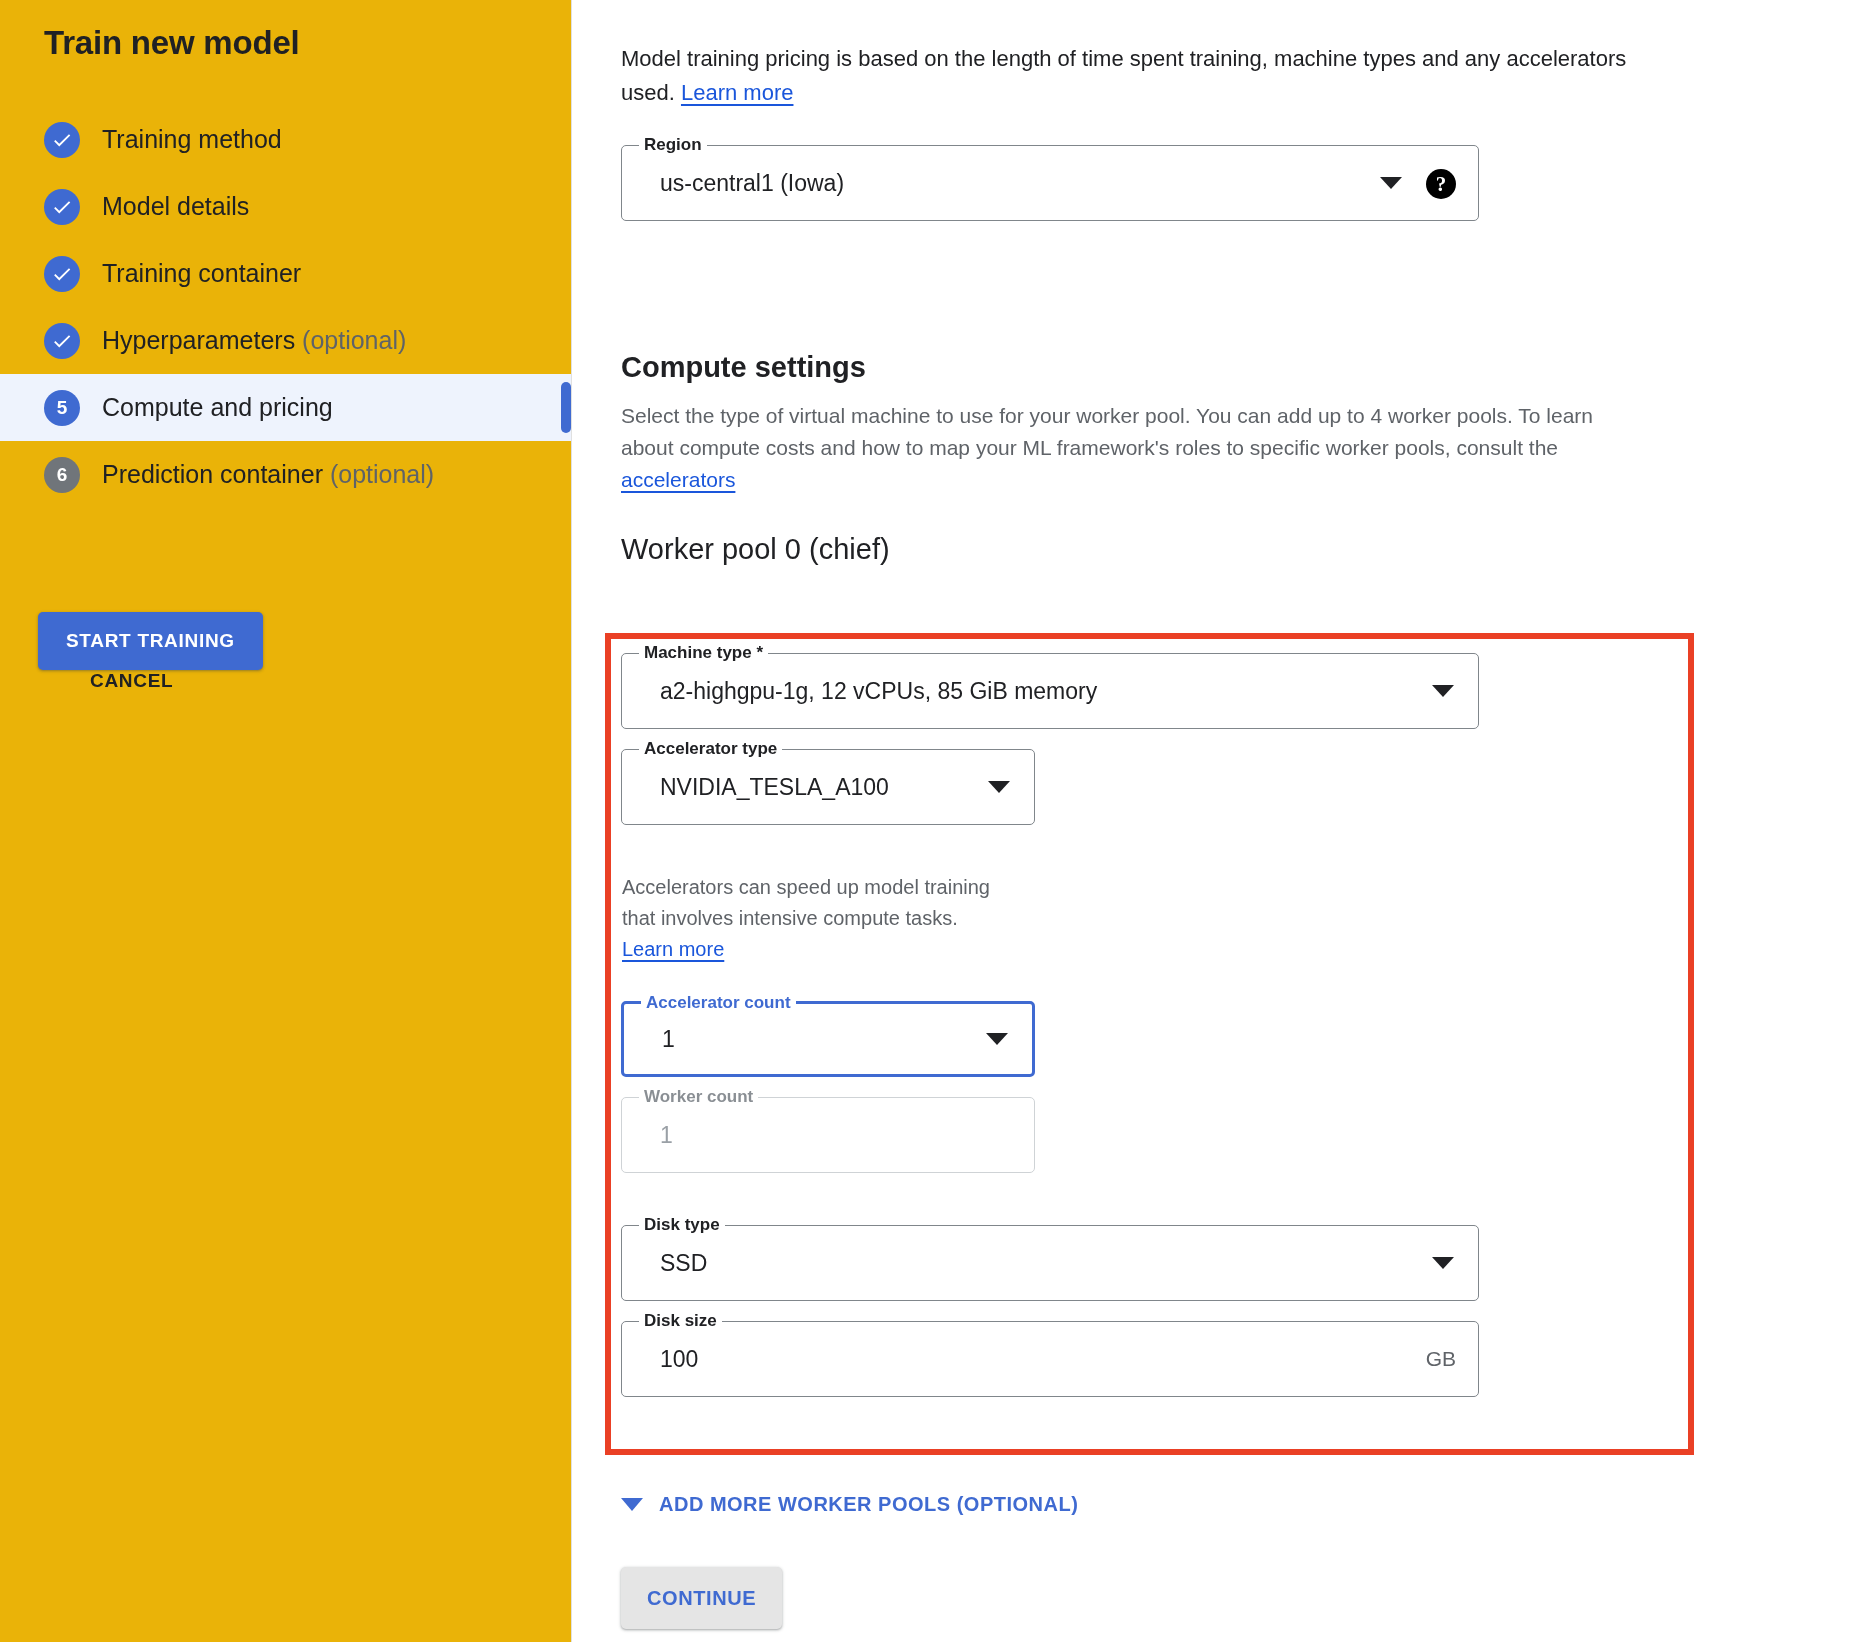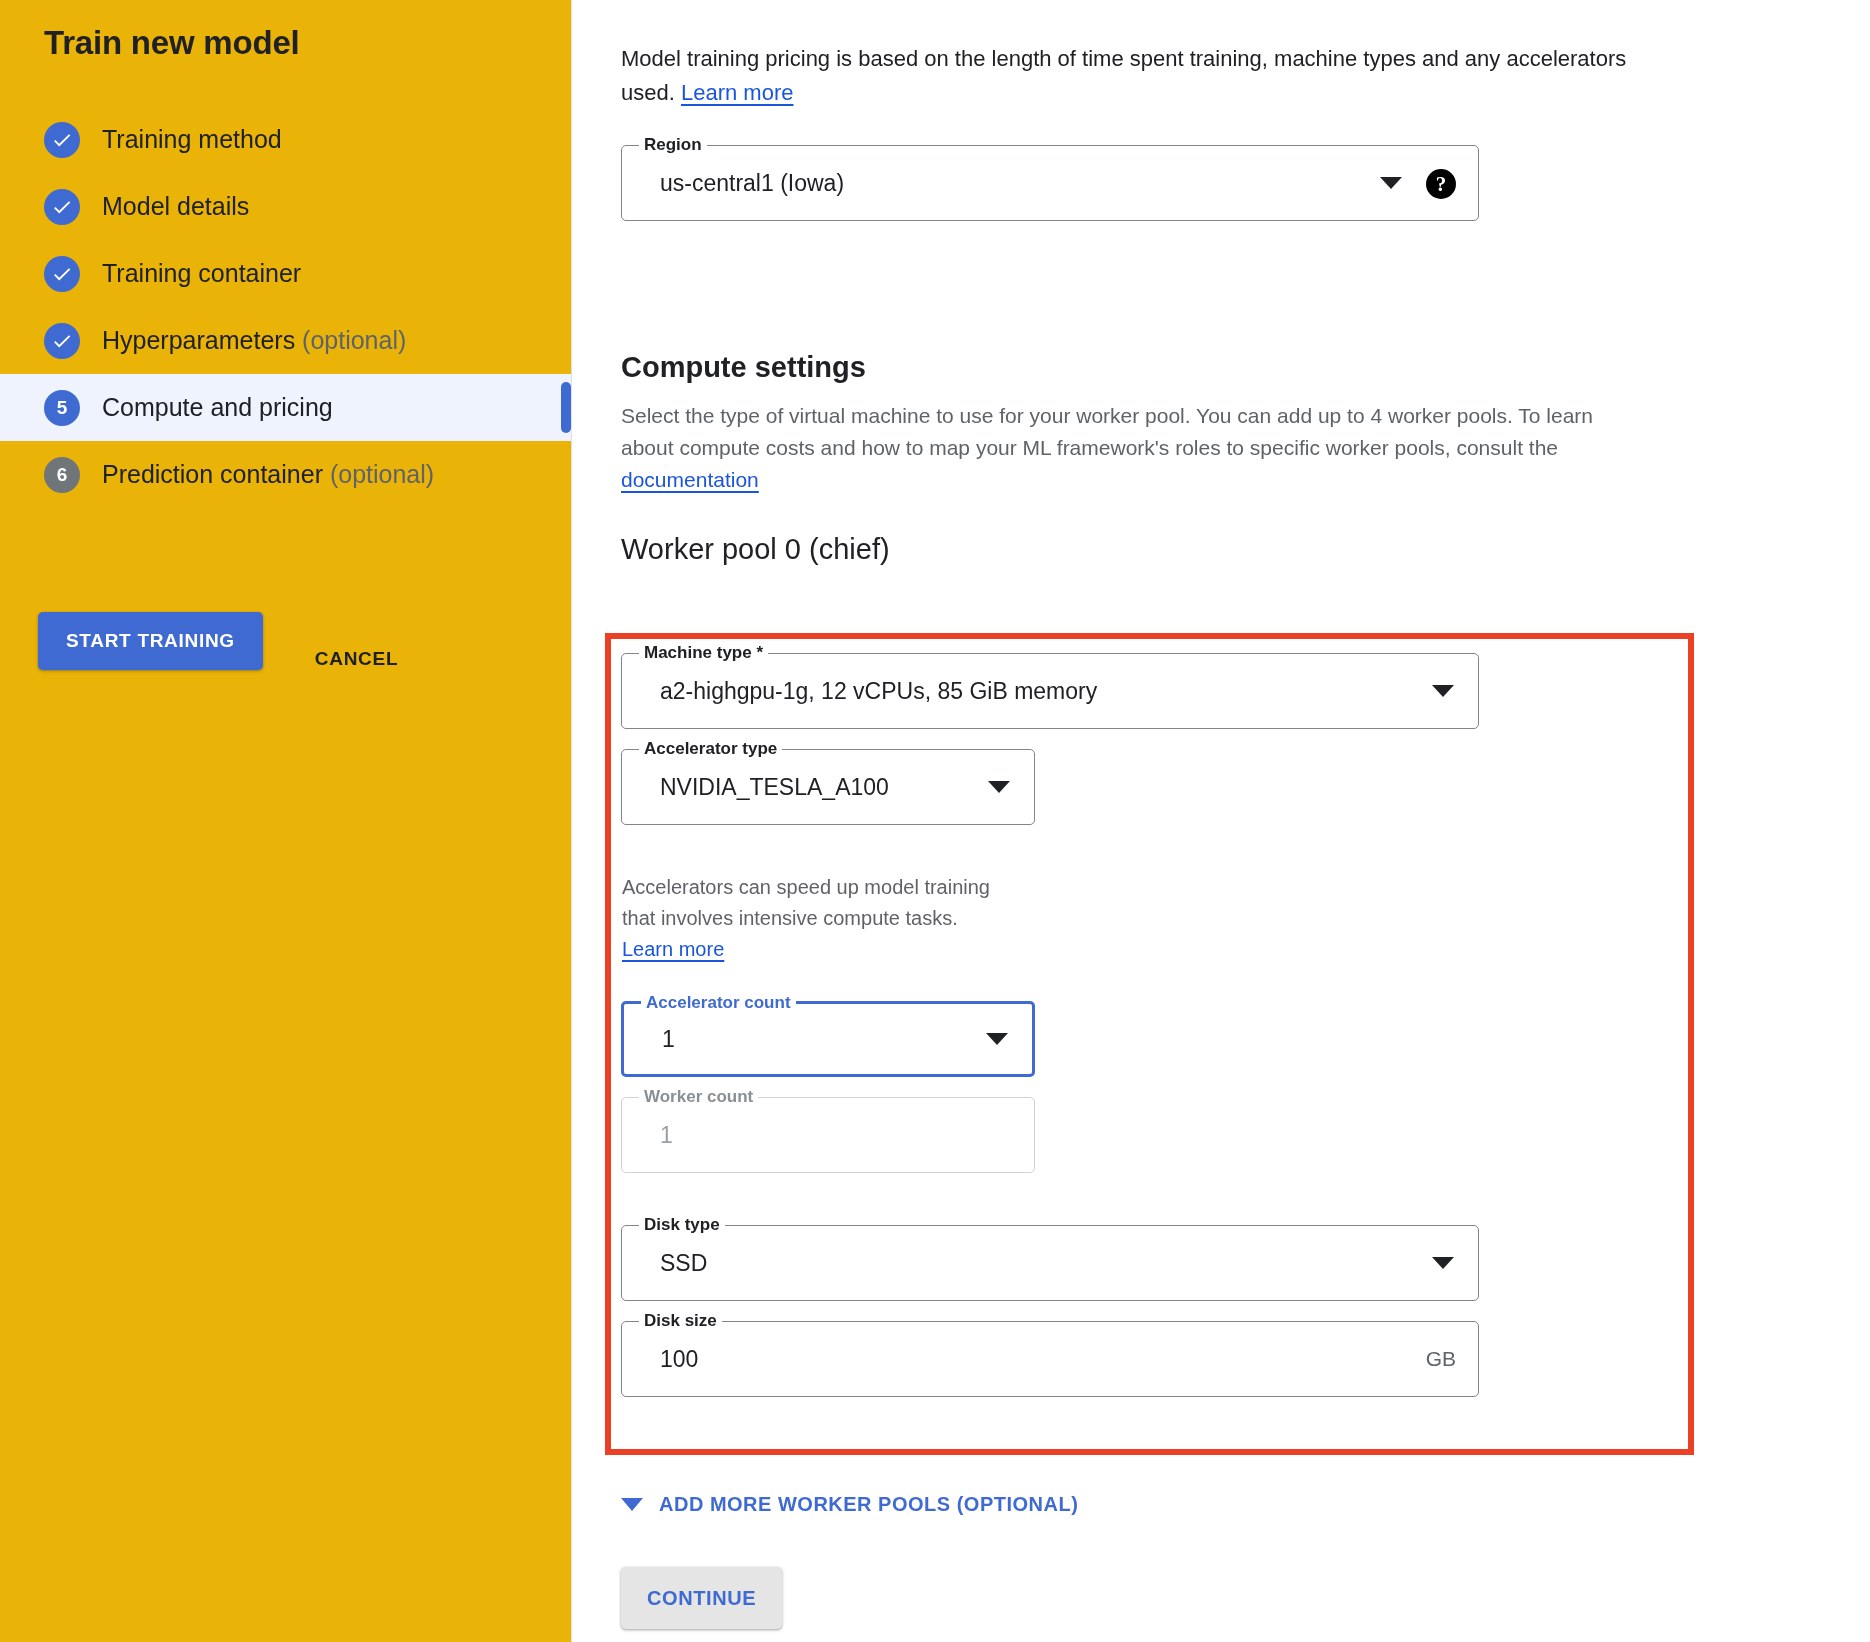--- a/index.html
+++ b/index.html
@@ -72,21 +72,22 @@
     font-size: 25px;
     color: #202124;
     white-space: nowrap;
   }
   .step-optional { color: #5f6368; }
 
   .sidebar-actions {
     position: absolute;
     left: 38px; top: 612px;
     display: flex;
-    align-items: flex-end;
+    align-items: flex-start;
+    flex-direction: column;
   }
   .btn-primary {
     background: #3f6ad1;
     color: #fff;
     border: none;
     border-radius: 5px;
     height: 58px;
     padding: 0 28px;
     font-size: 19px;
     font-weight: 600;
@@ -337,21 +338,21 @@
 
     <div class="field" style="left:48px; top:145px; width:858px; height:76px;">
       <span class="legend">Region</span>
       <span class="value">us-central1 (Iowa)</span>
       <span class="caret" style="right:76px;"></span>
       <span class="help-icon" style="right:22px; top:23px;">?</span>
     </div>
 
     <div class="h-section" style="left:48px; top:351px;">Compute settings</div>
 
-    <div class="body-text" style="left:48px; top:400px; width:1000px;"><span>Select the type of virtual machine to use for your worker pool. You can add up to 4 worker pools. To learn about compute costs and how to map your ML framework's roles to specific worker pools, consult the </span><a class="link">documentation</a></div>
+    <div class="body-text" style="left:48px; top:400px; width:1000px;"><span>Select the type of virtual machine to use for your worker pool. You can add up to 4 worker pools. To learn about compute costs and how to map your ML framework's roles to specific worker pools, consult the </span><a class="link">accelerators</a></div>
 
     <div class="h-pool" style="left:48px; top:533px;">Worker pool 0 (chief)</div>
 
     <div class="field" style="left:48px; top:653px; width:858px; height:76px;">
       <span class="legend">Machine type *</span>
       <span class="value">a2-highgpu-1g, 12 vCPUs, 85 GiB memory</span>
       <span class="caret" style="right:24px;"></span>
     </div>
 
     <div class="field" style="left:48px; top:749px; width:414px; height:76px;">

